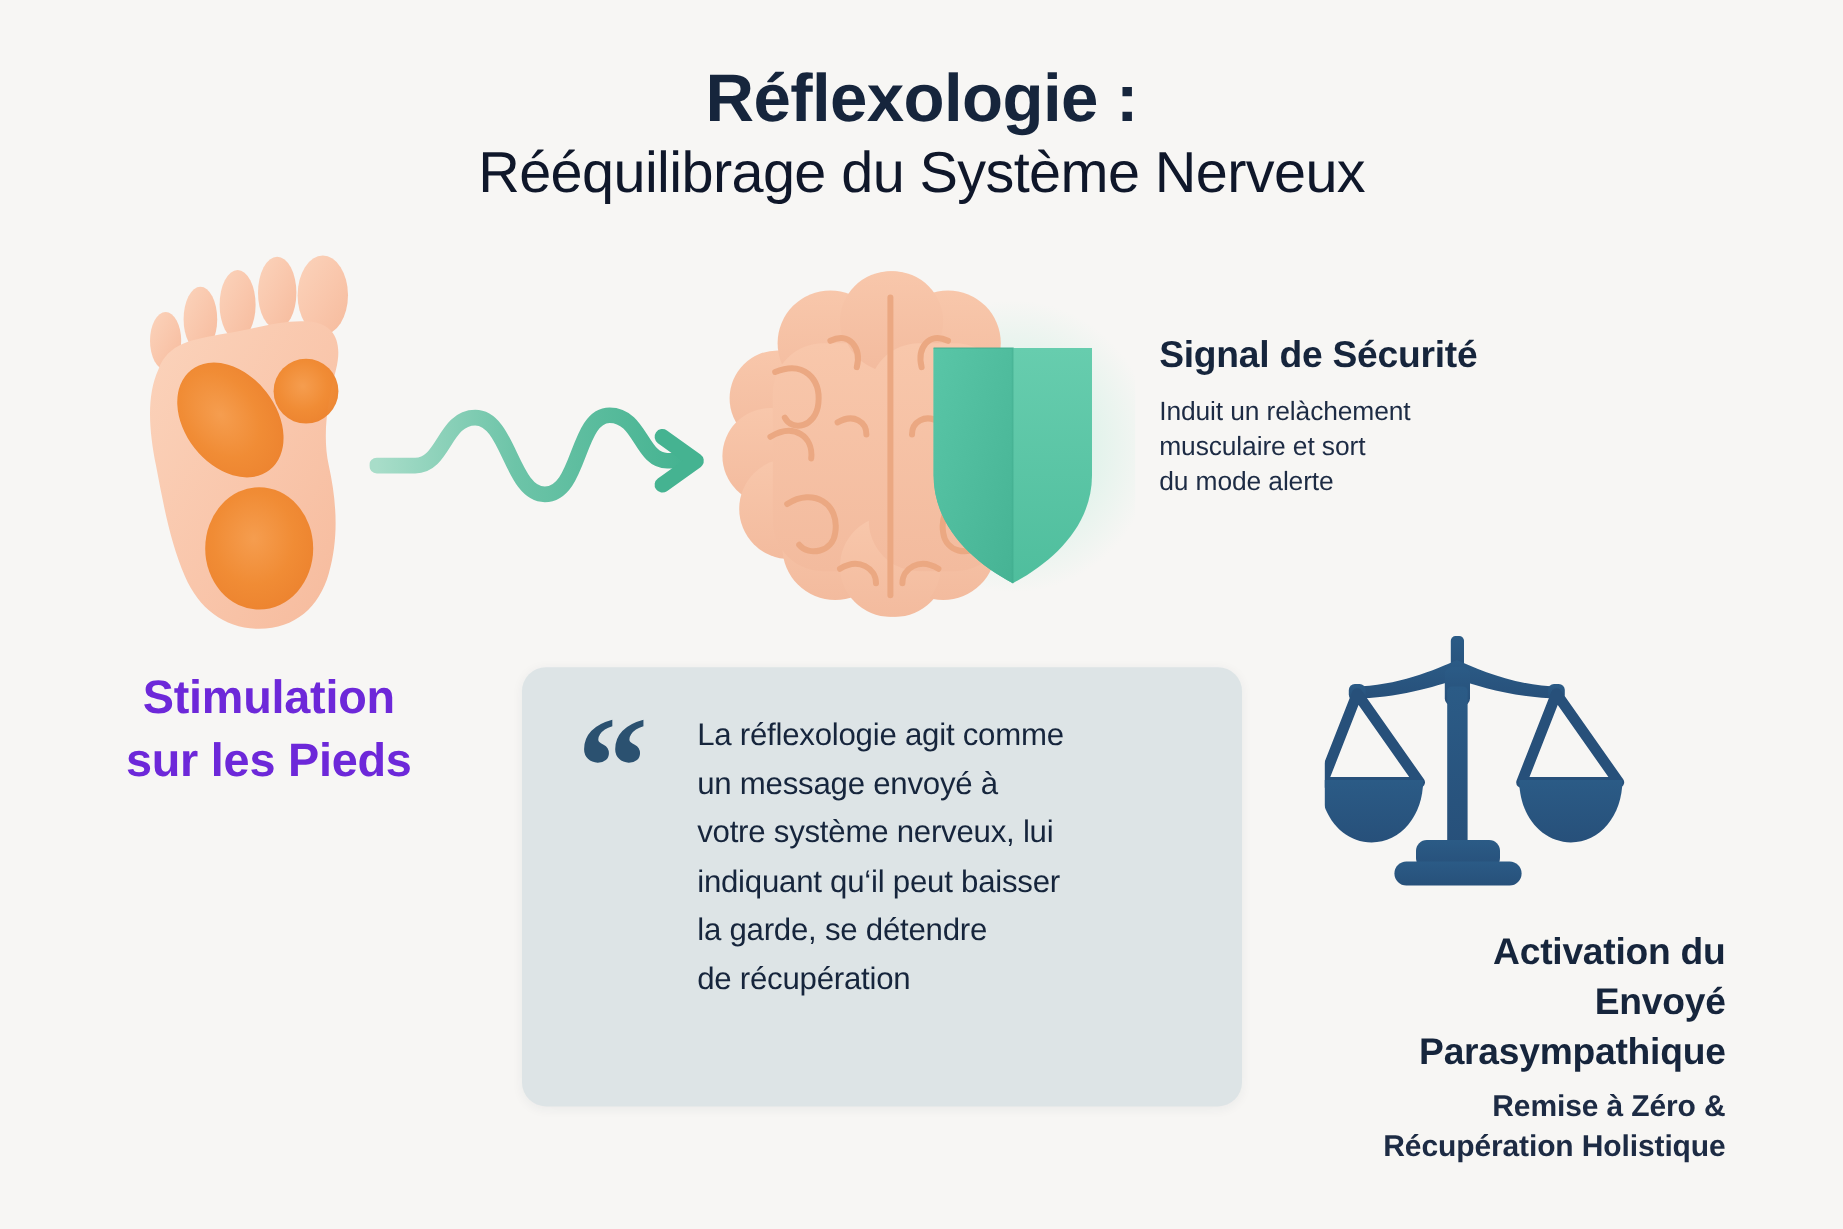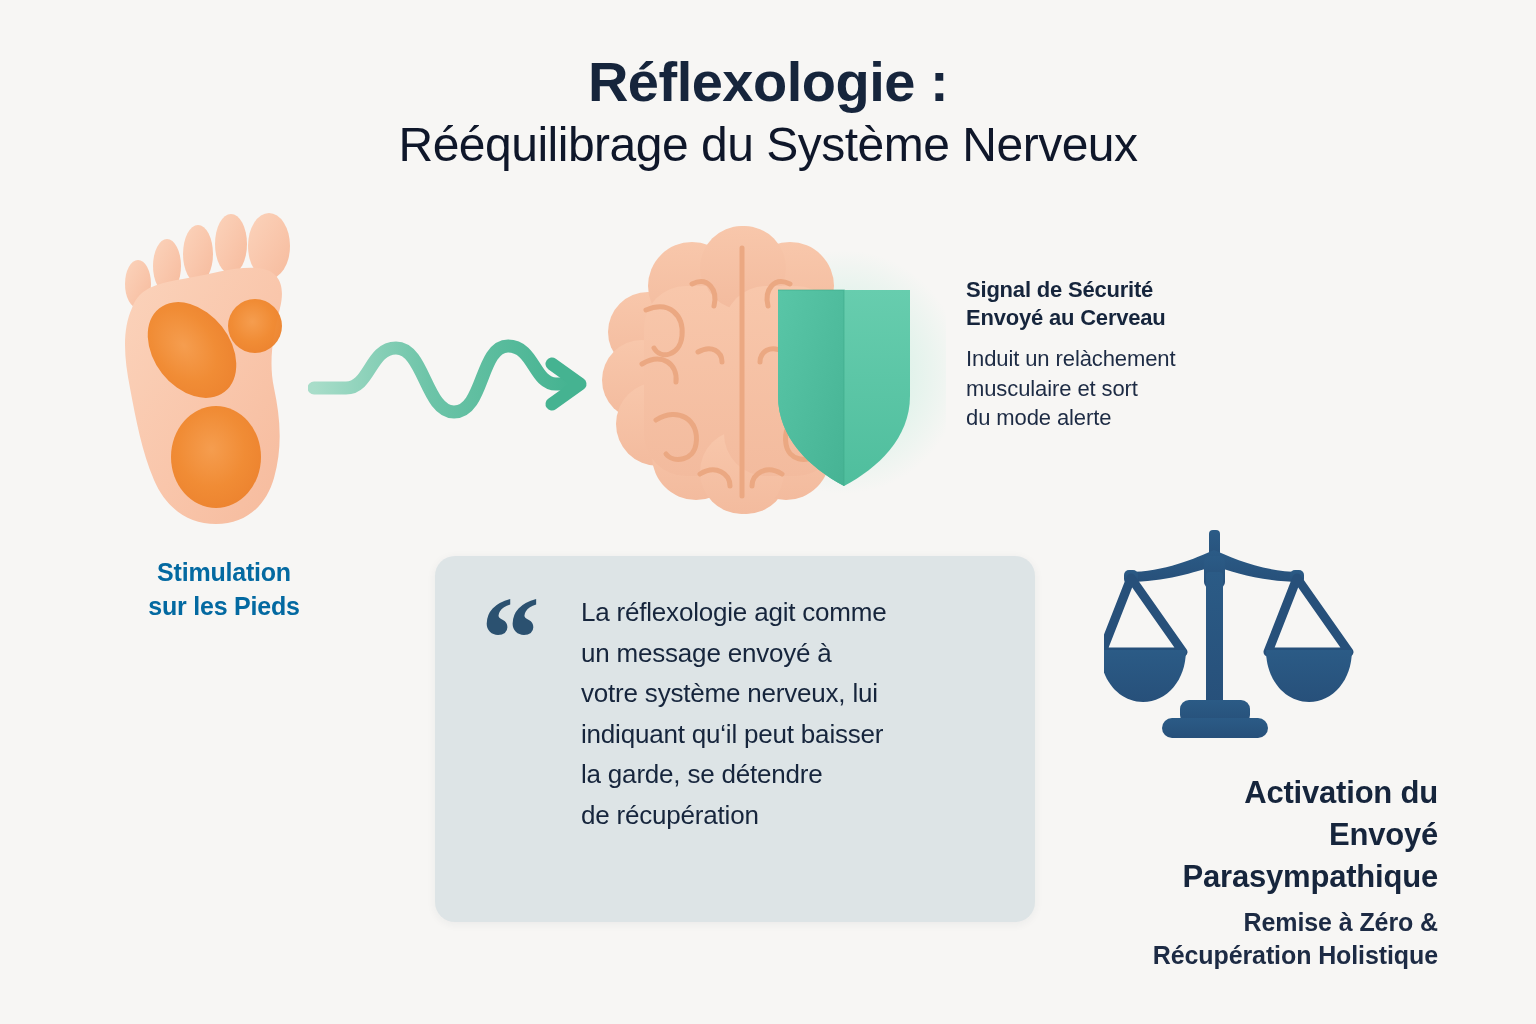--- a/index.html
+++ b/index.html
@@ -75,21 +75,21 @@
   }
 
   
   .right-text {
     position: absolute;
     left: 966px;
     top: 276px;
     width: 420px;
   }
   .right-heading {
-    font-size: 22px;
+    font-size: 31px;
     font-weight: bold;
     color: #16253c;
     line-height: 1.28;
     letter-spacing: -0.2px;
   }
   .right-sub {
     font-size: 22px;
     font-weight: normal;
     color: #1d2b44;
     line-height: 1.33;
@@ -97,23 +97,23 @@
     letter-spacing: -0.1px;
   }
 
   
   .left-label {
     position: absolute;
     left: 14px;
     top: 556px;
     width: 420px;
     text-align: center;
-    font-size: 25px;
-    font-weight: bold;
-    color: #0369a1;
+    font-size: 39px;
+    font-weight: bold;
+    color: #6d28d9;
     line-height: 1.35;
     letter-spacing: -0.2px;
   }
 
   
   .quote-card {
     position: absolute;
     left: 435px;
     top: 556px;
     width: 600px;
@@ -317,21 +317,20 @@
         <path d="M186,66 L186,172 C186,214 218,244 252,262 C286,244 318,214 318,172 L318,66 Z" fill="url(#shieldR)" transform="translate(-4,0)"></path>
         <path d="M182,66 L182,172 C182,214 214,244 248,262 L248,66 Z" fill="url(#shieldL)"></path>
         <path d="M182,66 L248,66 L248,262 L248,262" fill="none" stroke="#3faa8c" stroke-width="1.5" opacity="0.45"></path>
       </g>
     </svg>
   </div>
 
   <div class="right-text">
     <div class="right-heading">
       <span class="nowrap-line">Signal de Sécurité</span>
-      <span class="nowrap-line">Envoyé au Cerveau</span>
     </div>
     <div class="right-sub">
       <span class="nowrap-line">Induit un relàchement</span>
       <span class="nowrap-line">musculaire et sort</span>
       <span class="nowrap-line">du mode alerte</span>
     </div>
   </div>
 
   <div class="left-label">
     <span class="nowrap-line">Stimulation</span>

